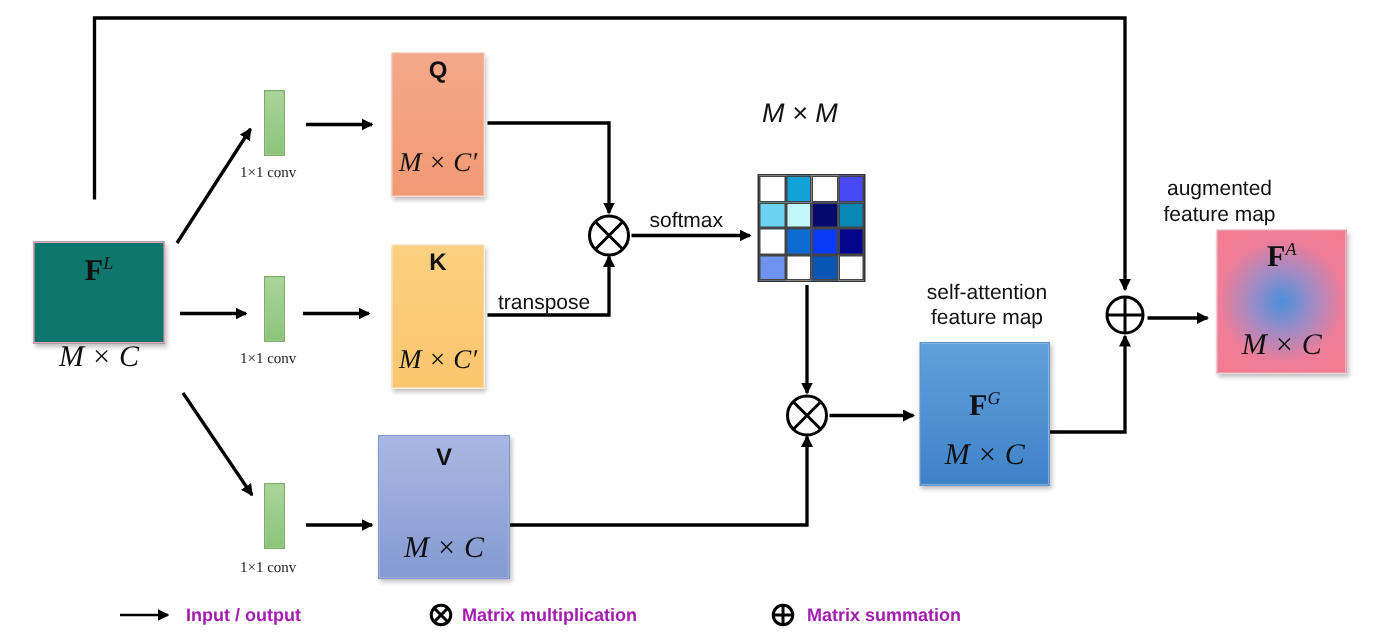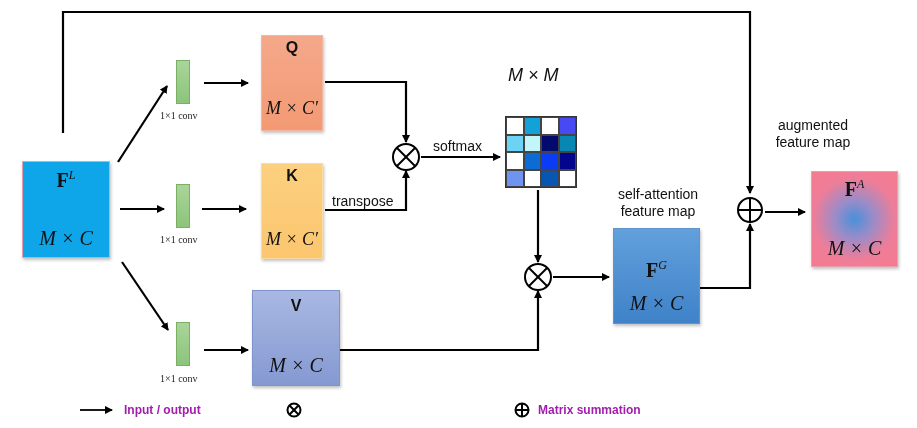--- a/index.html
+++ b/index.html
@@ -81,21 +81,21 @@
       <line x1="289.5" y1="405.5" x2="298.5" y2="414.5"></line>
         <line x1="298.5" y1="405.5" x2="289.5" y2="414.5"></line>
     </g>
     <g stroke="#000" stroke-width="2" fill="#fff">
       <circle cx="522" cy="410" r="6.5"></circle>
       <line x1="515.5" y1="410" x2="528.5" y2="410"></line>
         <line x1="522" y1="403.5" x2="522" y2="416.5"></line>
     </g>
   </svg>
 
-  <div class="box" style="left:22px;top:161px;width:88px;height:97px;background:#0ea5e9;border:1px solid #e8a0b0;">
+  <div class="box" style="left:22px;top:161px;width:88px;height:68px;background:#0f766e;border:1px solid #e8a0b0;">
     <div class="ftitle" style="top:6px;"><span>F</span><sup>L</sup></div>
     <div class="dim" style="top:38px;">M × C</div>
   </div>
 
   <div class="conv" style="left:176px;top:60px;"></div>
   <div class="abs small" style="left:160px;top:110px;">1×1 conv</div>
   <div class="conv" style="left:176px;top:184px;"></div>
   <div class="abs small" style="left:160px;top:234px;">1×1 conv</div>
   <div class="conv" style="left:176px;top:322px;"></div>
   <div class="abs small" style="left:160px;top:373px;">1×1 conv</div>
@@ -144,20 +144,21 @@
   </div>
   <div class="box" style="left:613px;top:228px;width:87px;height:96px;background:linear-gradient(#62a0dc,#3f82c8);border:1px solid #5f95cc;">
     <div class="ftitle" style="top:5px;margin-top:24px;"><span>F</span><sup>G</sup></div>
     <div class="dim" style="top:36px;">M × C</div>
   </div>
 
   <div class="abs lbl" style="left:768px;top:117px;text-align:center;width:90px;line-height:17px;">
     <div>augmented</div>
     <div>feature map</div>
   </div>
-  <div class="box" id="fa-box" style="left:811px;top:171px;width:87px;height:96px;background:radial-gradient(circle at 50% 50%, #4a90d9 0%, #9a8cc8 30%, #ef7d98 65%, #f47b8e 100%);border:1px solid #e8a0b0;padding-left:19px;">
+  <div class="box" id="fa-box" style="left:811px;top:153px;width:87px;height:96px;background:radial-gradient(circle at 50% 50%, #4a90d9 0%, #9a8cc8 30%, #ef7d98 65%, #f47b8e 100%);border:1px solid #e8a0b0;padding-left:19px;">
     <div class="ftitle" style="top:5px;"><span>F</span><sup>A</sup></div>
     <div class="dim" style="top:38px;">M × C</div>
   </div>
 
   <div class="abs legend" style="left:124px;top:403px;">Input / output</div>
+  <div class="abs legend" style="left:308px;top:403px;">Matrix multiplication</div>
   <div class="abs legend" style="left:538px;top:403px;">Matrix summation</div>
 </div>
 
 </body></html>

